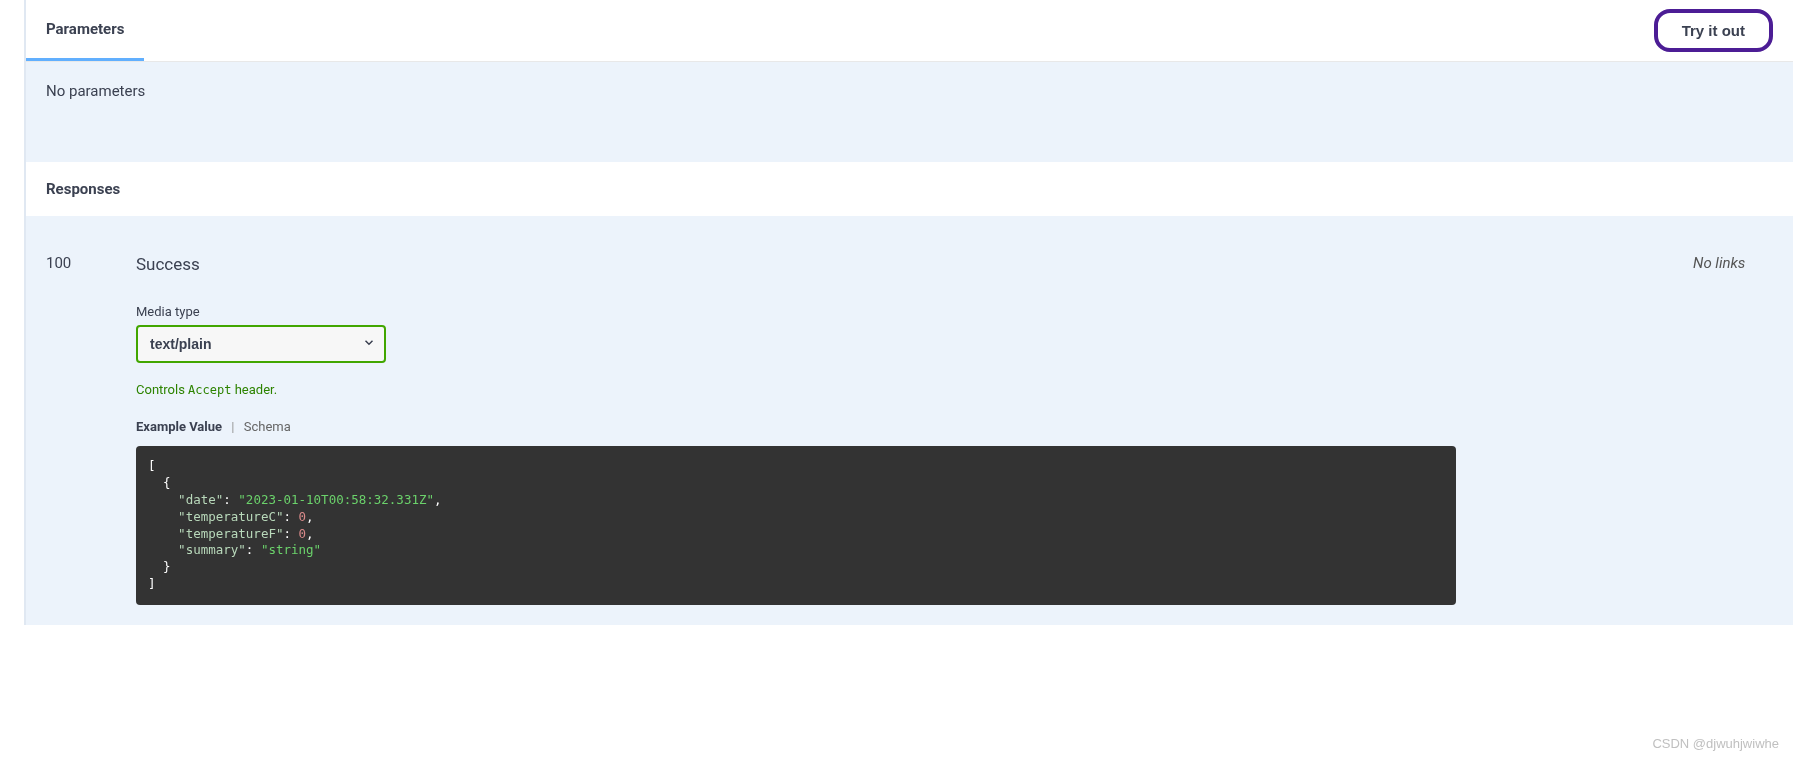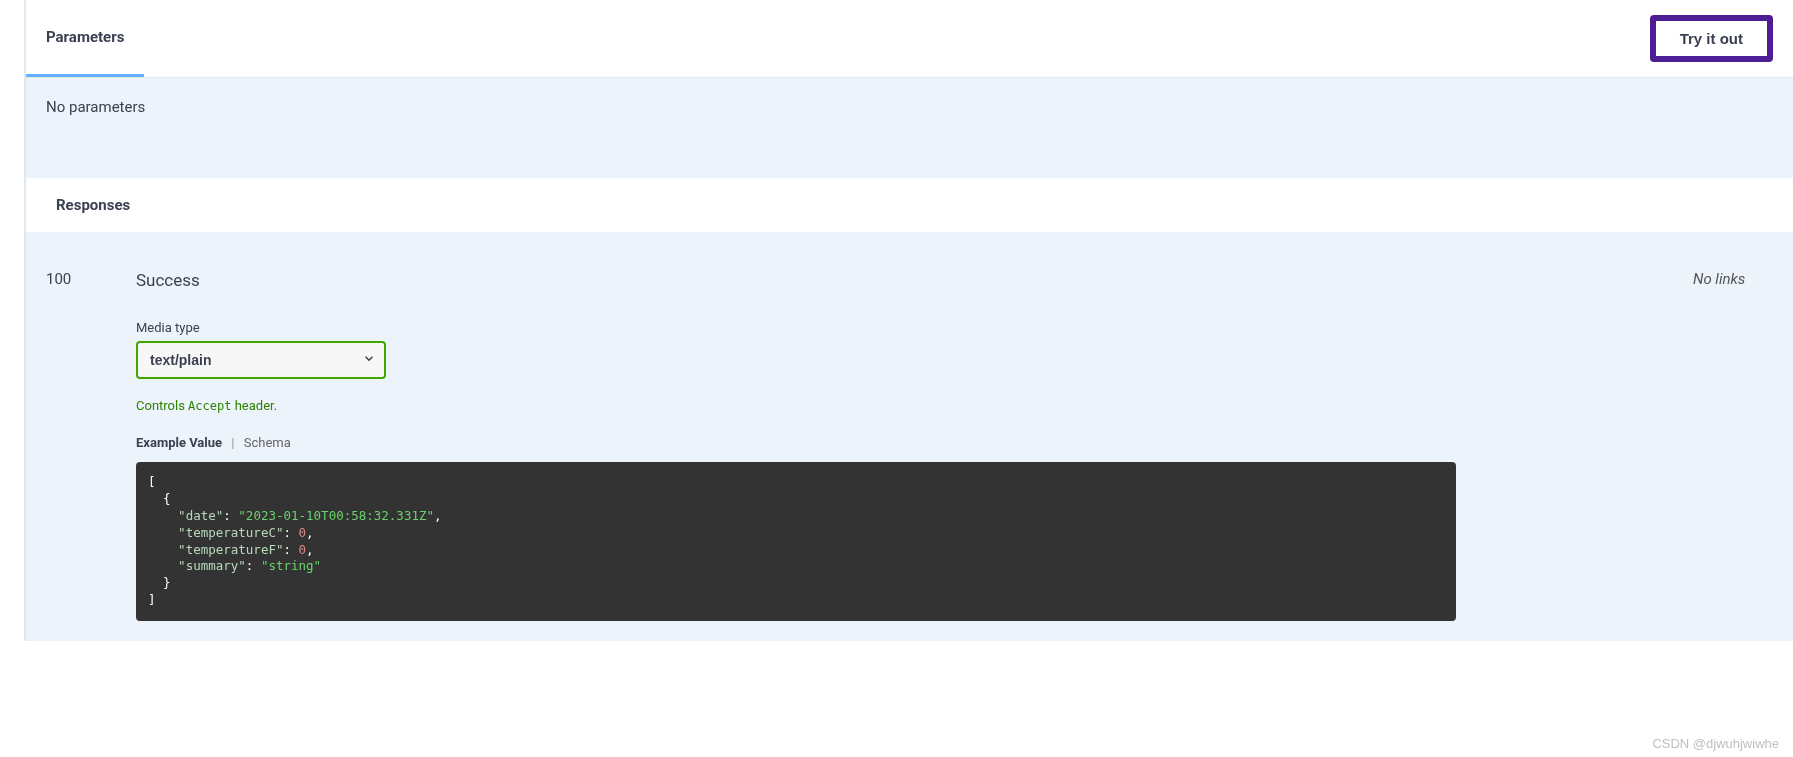--- a/index.html
+++ b/index.html
@@ -16,51 +16,50 @@
     }
     .tabs-header {
       display: flex;
       justify-content: space-between;
       align-items: center;
       padding: 0 20px 0 0;
       background: #fff;
       border-bottom: 1px solid #e8e8e8;
     }
     .tab {
-      padding: 28px 20px;
+      padding: 20px 20px;
       font-weight: 700;
       font-size: 15px;
       color: #3b4151;
       border-bottom: 3px solid #61affe;
       cursor: pointer;
     }
     .try-button {
       background: #fff;
-      border: 6px solid #4c1d95;
-      border-radius: 4px;
+      border: 4px solid #4c1d95;
+      border-radius: 16px;
       padding: 9px 24px;
       font-weight: 700;
       font-size: 15px;
       cursor: pointer;
       color: #3b4151;
     }
     .params-body {
       background: #ecf3fb;
       padding: 20px;
       font-size: 15px;
       color: #3b4151;
       min-height: 100px;
     }
     .responses-header {
       background: #fff;
       padding: 18px 20px;
       font-weight: 700;
       font-size: 15px;
       color: #3b4151;
-      margin-left: 10px;
     }
     .responses-body {
       background: #ecf3fb;
       padding: 20px;
     }
     .responses-table-header {
       display: flex;
       border-bottom: 1px solid #a0a0a0;
       padding-bottom: 10px;
       margin-top: 24px;

